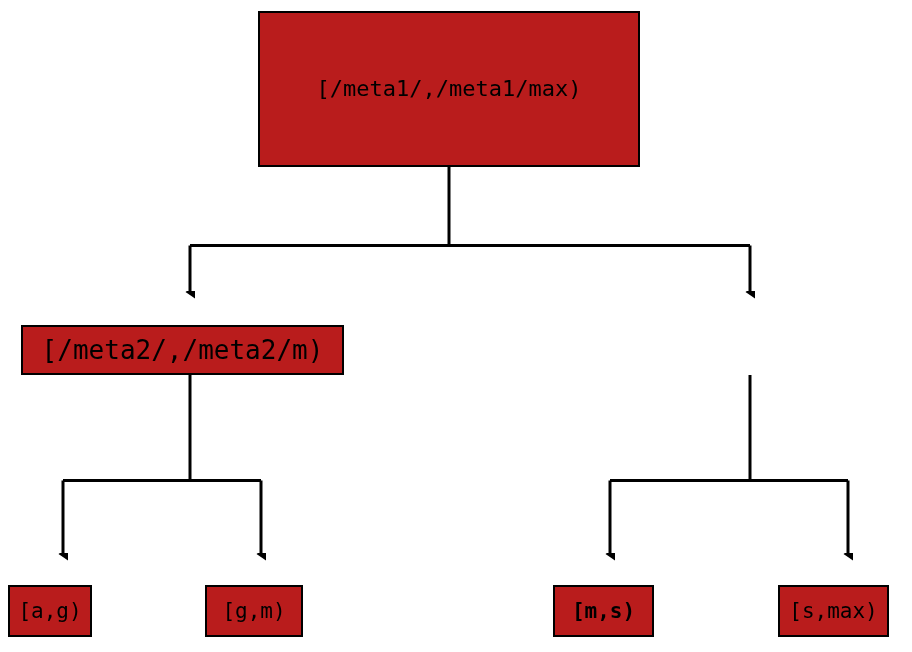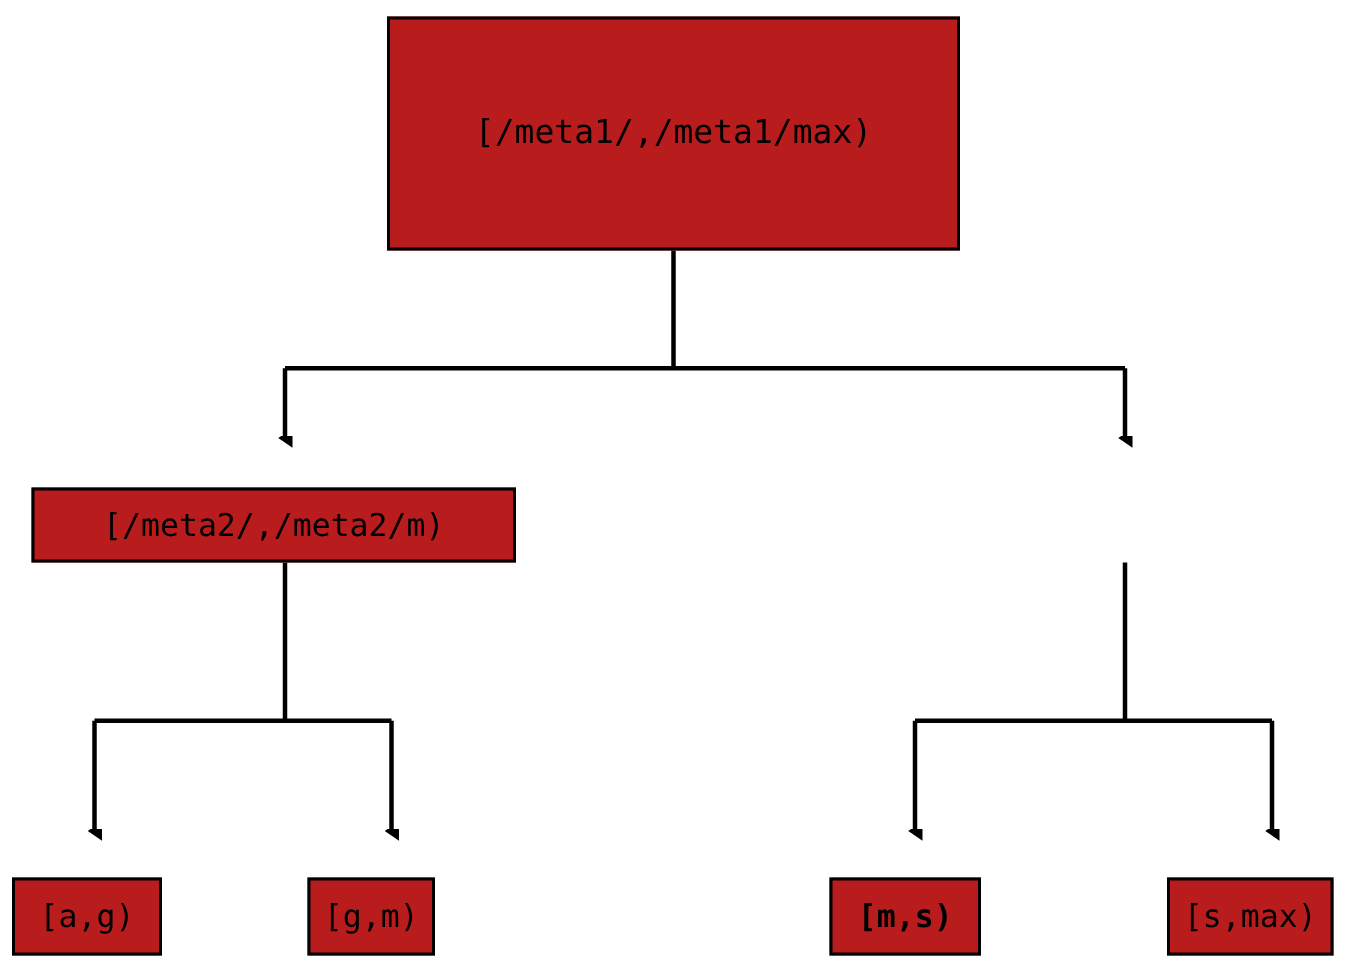--- a/index.html
+++ b/index.html
@@ -34,26 +34,26 @@
     white-space: pre;
   }
   .node-label {
     display: block;
     letter-spacing: 0px;
     line-height: 1;
   }
   .node-root   { left: 258px; top: 11px;  width: 382px; height: 156px; }
   .node-mid-l  { left: 21px;  top: 325px; width: 323px; height: 50px; }
   .node-mid-r  { left: 582px; top: 325px; width: 319px; height: 50px; }
-  .node-leaf-1 { left: 8px;   top: 585px; width: 100px; height: 52px; }
-  .node-leaf-2 { left: 205px; top: 585px; width: 85px;  height: 52px; }
+  .node-leaf-1 { left: 8px;   top: 585px; width: 84px; height: 52px; }
+  .node-leaf-2 { left: 205px; top: 585px; width: 98px;  height: 52px; }
   .node-leaf-3 { left: 553px; top: 585px; width: 101px; height: 52px; font-weight: bold; }
   .node-leaf-4 { left: 778px; top: 585px; width: 111px; height: 52px; }
   .fs-root  { font-size: 22px; }
-  .fs-mid   { font-size: 21px; }
+  .fs-mid   { font-size: 26px; }
   .fs-leaf  { font-size: 21px; }
 </style>
 </head>
 <body>
 
 <div id="canvas">
 
   <svg id="edge-layer" viewBox="0 0 912 652" width="912" height="652" xmlns="http://www.w3.org/2000/svg">
     <defs>
       <marker id="arrowhead" markerWidth="11" markerHeight="11" refX="1.5" refY="5" orient="auto" markerUnits="userSpaceOnUse">

